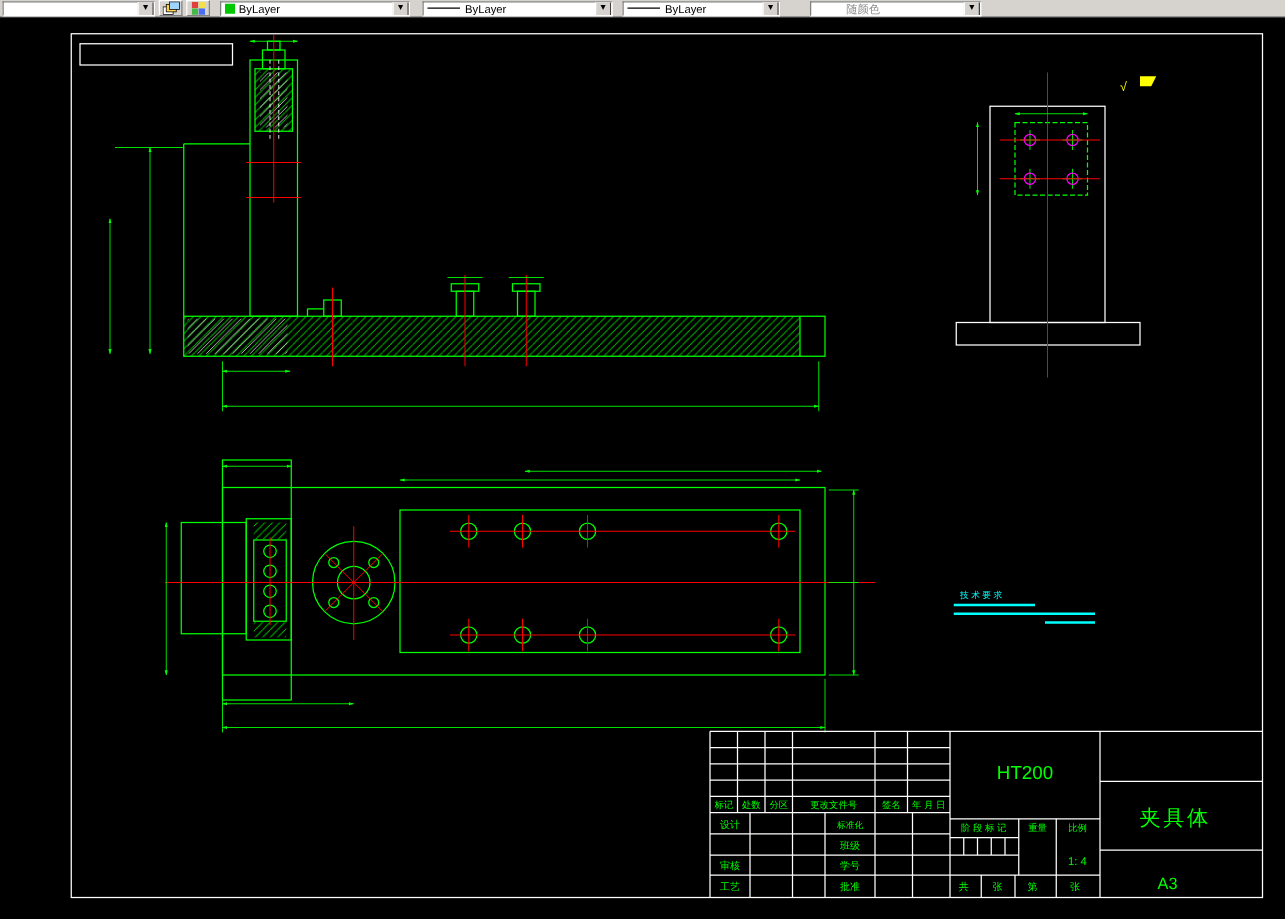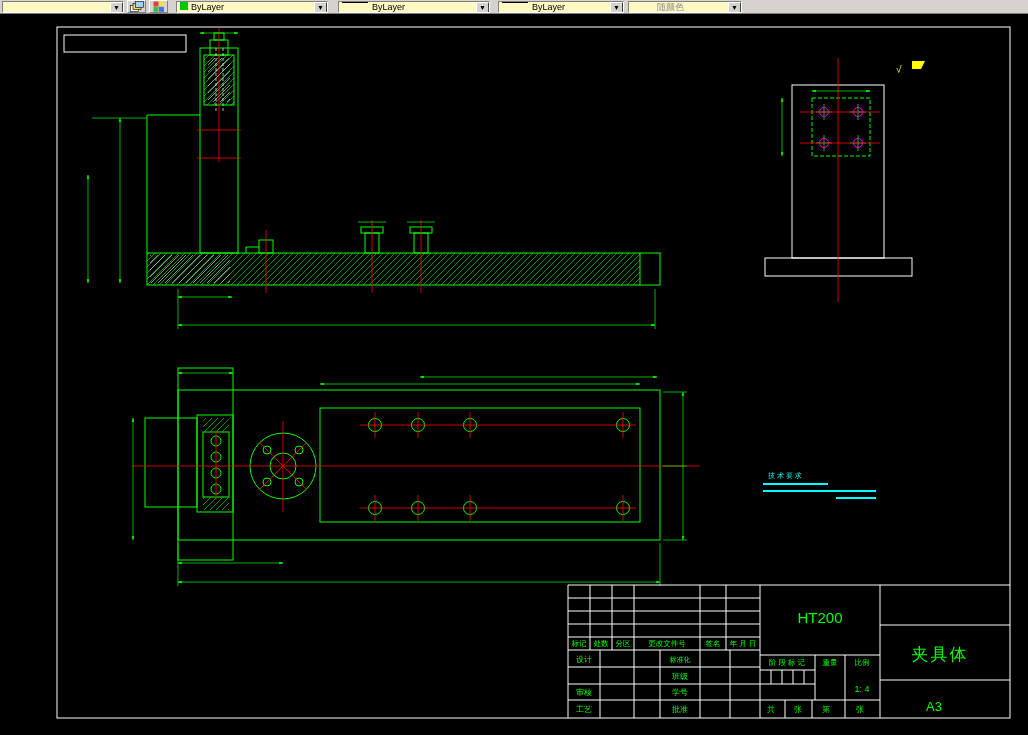--- a/index.html
+++ b/index.html
@@ -6,35 +6,35 @@
   body{
     width:1028px;height:735px;background:#000;overflow:hidden;
     font-family:"Liberation Sans",sans-serif;
   }
   
   .toolbar{
     height:14px;background:#d6d3ce;display:flex;align-items:center;
     padding:1px 2px;box-sizing:border-box;border-bottom:1px solid #808080;
   }
   .combo{
-    display:flex;align-items:flex-start;height:12px;background:#fef9c3;
+    display:flex;align-items:center;height:12px;background:#ffffff;
     border:1px solid;border-color:#808080 #fff #fff #808080;
     font-size:9px;line-height:10px;color:#000;padding-left:3px;
     box-sizing:border-box;white-space:nowrap;overflow:hidden;
   }
   .combo .arrow{
     margin-left:auto;width:11px;height:10px;background:#d6d3ce;
     border:1px solid;border-color:#fff #404040 #404040 #fff;
     font-size:7px;line-height:9px;text-align:center;color:#000;flex:0 0 auto;
   }
   .combo.disabled{color:#8a8a8a;}
   .combo .sw{width:8px;height:8px;background:#00c800;margin-right:3px;flex:0 0 auto;}
   .combo .ls{width:26px;height:1px;background:#000;margin-right:4px;flex:0 0 auto;}
   .w1{width:122px;} .w2{width:152px;margin-left:8px;} .w3{width:152px;margin-left:10px;}
-  .w4{width:126px;margin-left:8px;} .w5{width:114px;margin-left:4px;padding-left:28px;}
+  .w4{width:126px;margin-left:8px;} .w5{width:137px;margin-left:24px;padding-left:28px;}
   .tbtn{
     width:19px;height:13px;background:#d6d3ce;margin-left:3px;padding:0;
     border:1px solid;border-color:#fff #808080 #808080 #fff;
     display:flex;align-items:center;justify-content:center;box-sizing:border-box;
   }
   
   .canvas{position:relative;width:1028px;height:721px;background:#000;}
   svg text{font-family:"Liberation Sans",sans-serif;}
   .g-line{stroke:#00ff00;fill:none;stroke-width:1;}
   .dim{stroke:#00ff00;fill:none;stroke-width:0.7;}

